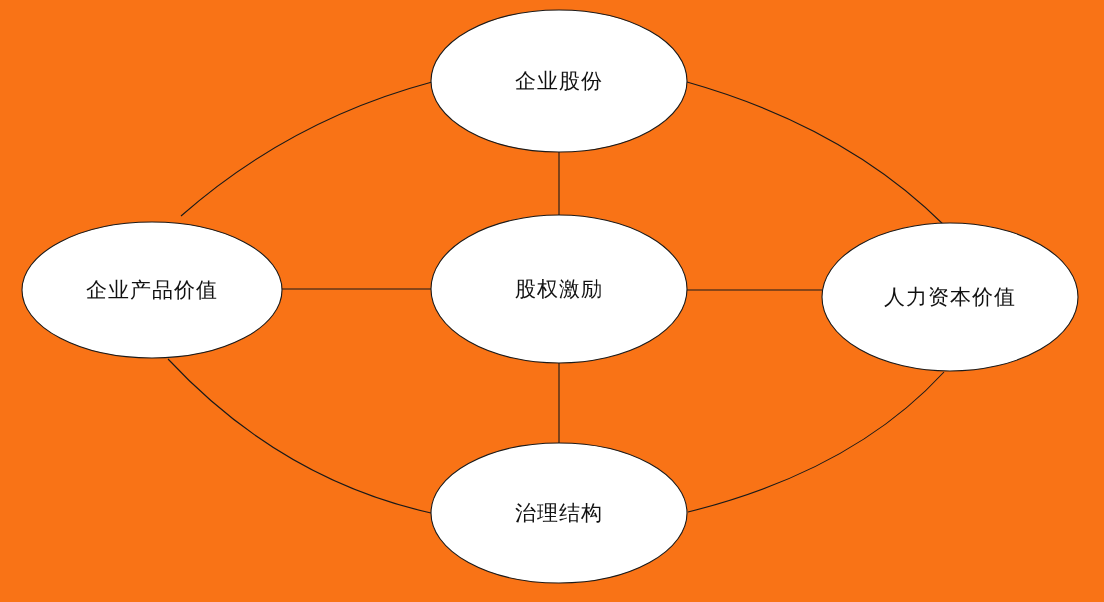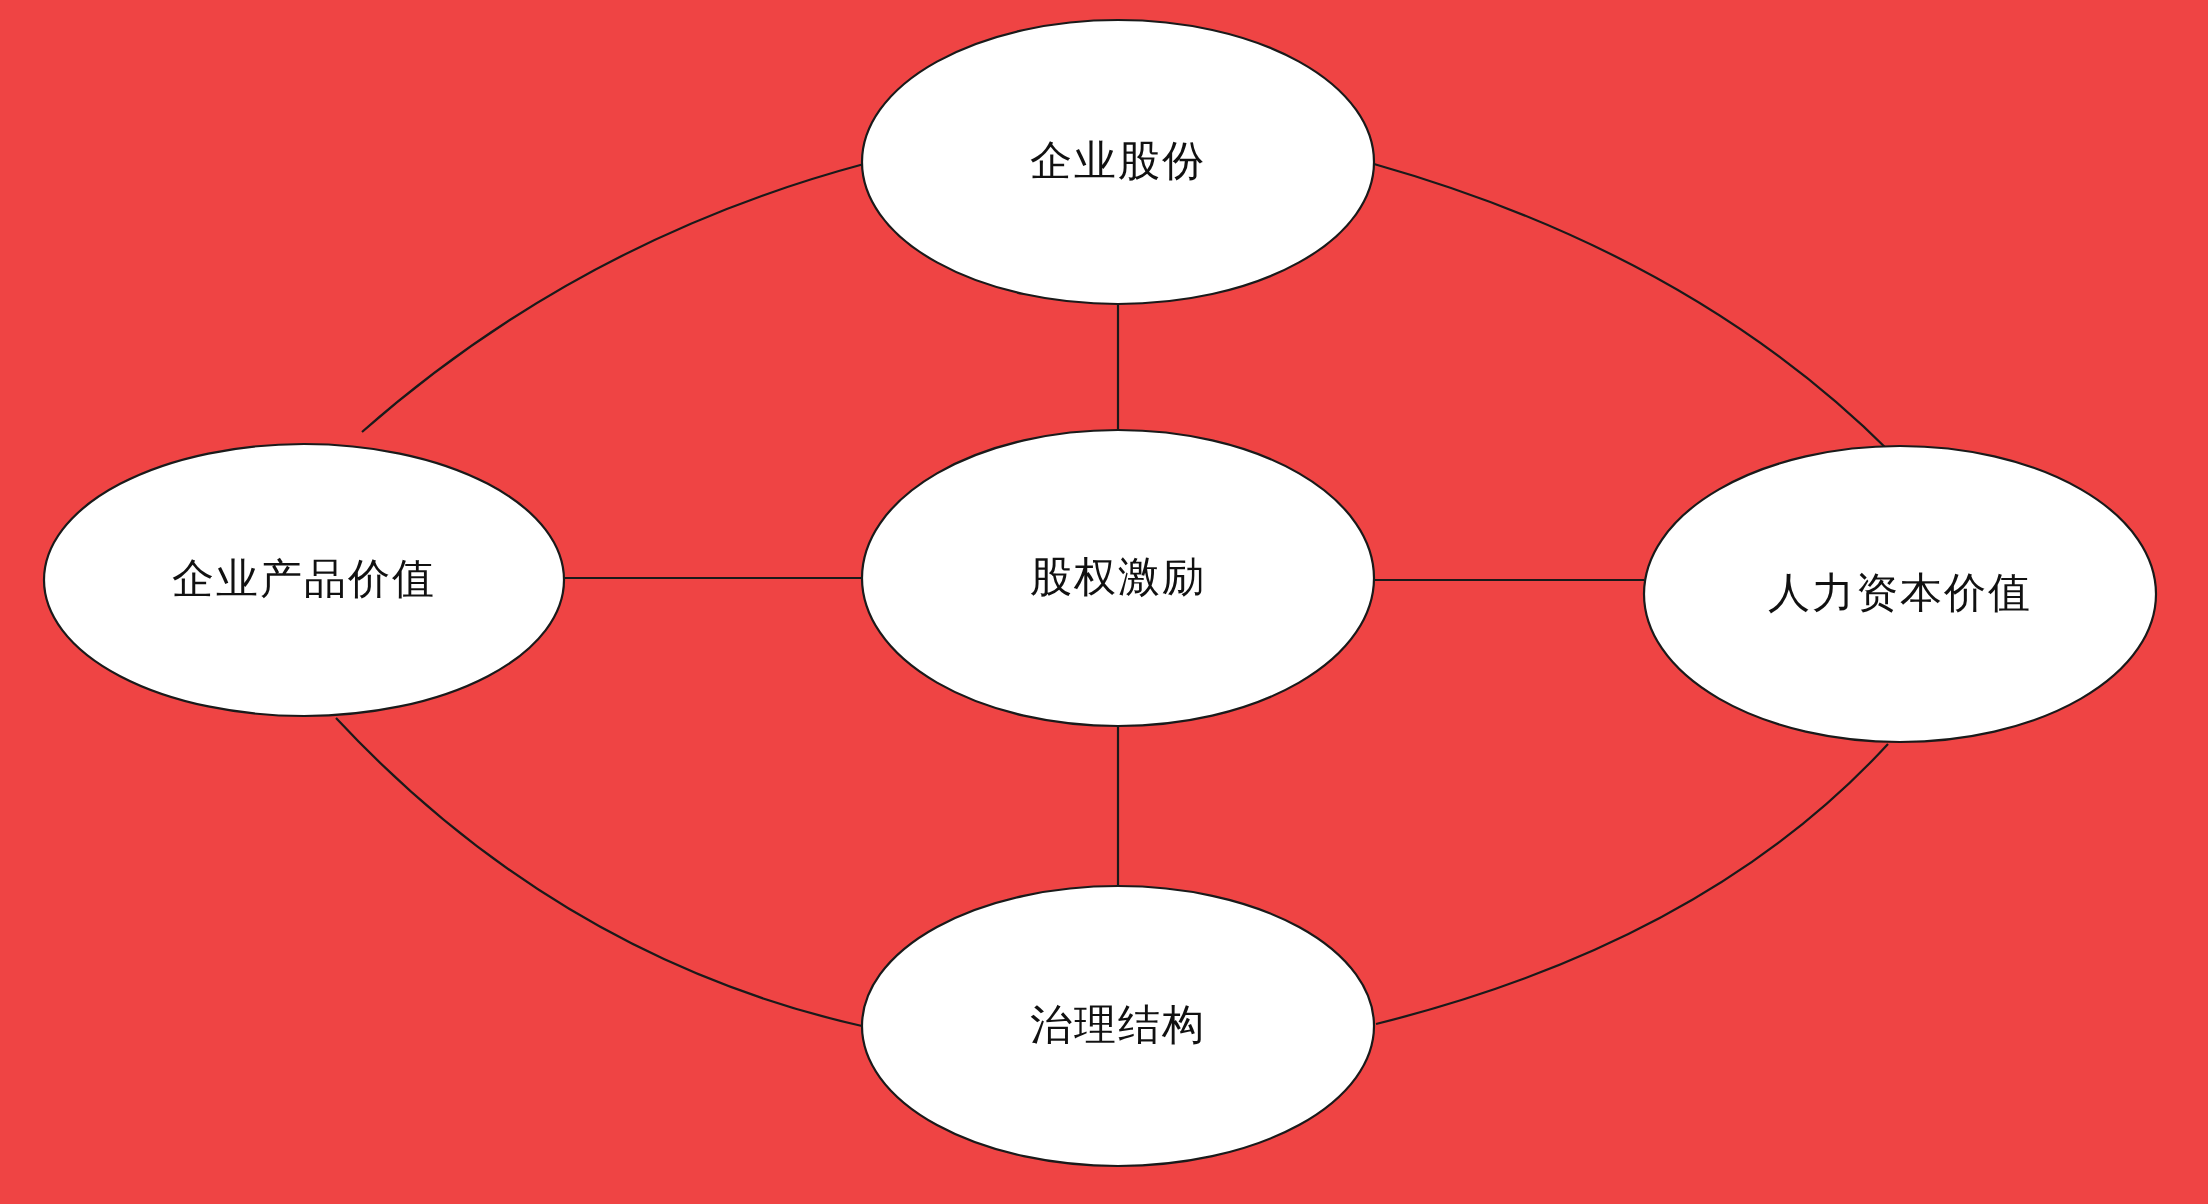--- a/index.html
+++ b/index.html
@@ -42,21 +42,21 @@
     font-family: "Liberation Sans", "DejaVu Sans", sans-serif;
     font-size: 21px;
     letter-spacing: 1px;
     text-anchor: middle;
     dominant-baseline: middle;
   }
 </style>
 </head>
 <body>
 
-<div id="diagram-canvas" style="background: #ef4444;">
+<div id="diagram-canvas" style="background: #f97316;">
   <svg id="diagram-svg" viewBox="0 0 1104 602" xmlns="http://www.w3.org/2000/svg">
 
     <path class="edge-line" d="M 181 216 Q 290 120 432 82" style="stroke: rgb(26, 26, 26);"></path>
     <path class="edge-line" d="M 687 82 Q 846 127 945 226" style="stroke: rgb(26, 26, 26);"></path>
     <path class="edge-line" d="M 168 359 Q 280 479 431 513" style="stroke: rgb(26, 26, 26);"></path>
     <path class="edge-line" d="M 688 512 Q 853 471 944 372" style="stroke: rgb(26, 26, 26);"></path>
 
     <path class="edge-line" d="M 282 289 L 431 289" style="stroke: rgb(26, 26, 26);"></path>
     <path class="edge-line" d="M 687 290 L 822 290" style="stroke: rgb(26, 26, 26);"></path>
     <path class="edge-line" d="M 559 152 L 559 215" style="stroke: rgb(26, 26, 26);"></path>

